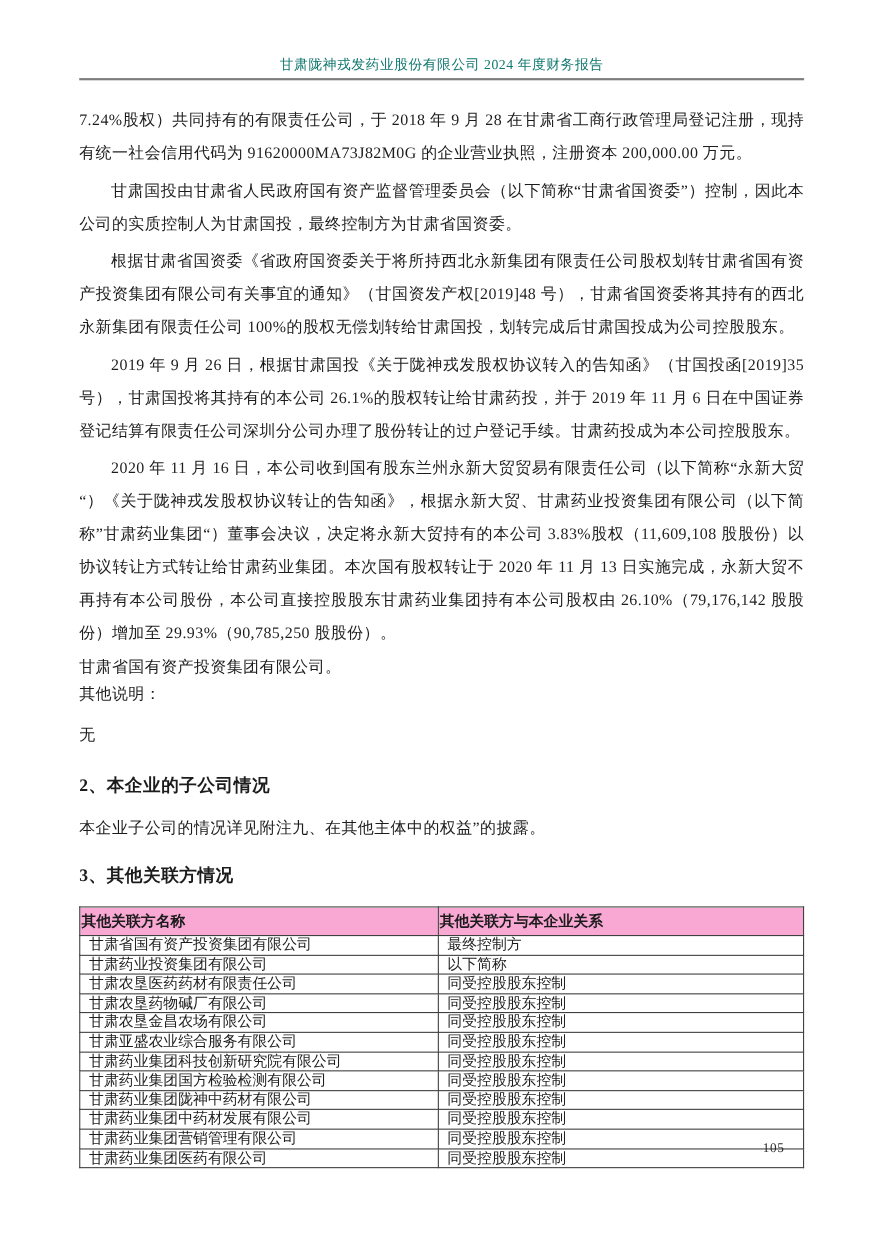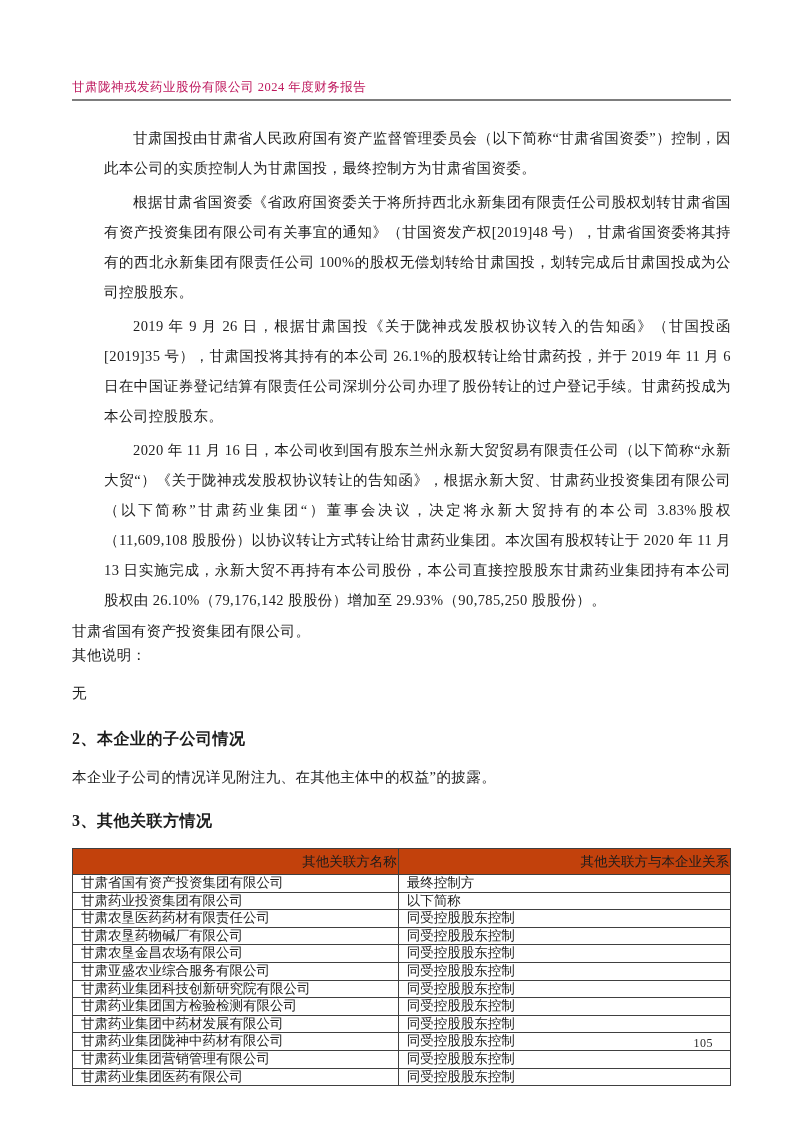--- a/index.html
+++ b/index.html
@@ -17,45 +17,45 @@
   }
   .page {
     position: relative;
     width: 793px;
     height: 1122px;
     box-sizing: border-box;
     padding: 0 62px 0 72px;
   }
   
   .doc-header {
-    padding-top: 80px;
-    text-align: left;
+    padding-top: 52px;
+    text-align: center;
     font-size: 12.5px;
     line-height: 15px;
     letter-spacing: 0.5px;
-    color: #be185d;
+    color: #0f766e;
   }
   .doc-header-rule {
     border: none;
     border-top: 2px solid #7d7d7d;
     margin: 4px 0 0 0;
   }
   
   .body-text {
     margin-top: 22px;
   }
   .body-text p.para {
     margin: 0 0 4px 0;
     font-size: 14.5px;
     line-height: 30px;
     text-align: justify;
     text-justify: inter-ideograph;
     letter-spacing: 0.4px;
   }
-  .body-text p.para.indent { text-indent: 2em; margin-left: 32px; }
+  .body-text p.para.indent { text-indent: 2em; }
   .stmt-line {
     font-size: 14.5px;
     line-height: 24px;
     letter-spacing: 0.4px;
   }
   .stmt-none {
     font-size: 14.5px;
     line-height: 24px;
     margin-top: 14px;
   }
@@ -81,23 +81,23 @@
     table-layout: fixed;
     font-size: 13.5px;
   }
   table.related-table th,
   table.related-table td {
     border: 1px solid #404040;
     overflow: hidden;
     white-space: nowrap;
   }
   table.related-table th {
-    background: #c2410c;
-    font-weight: normal;
-    text-align: right;
+    background: #f9a8d4;
+    font-weight: bold;
+    text-align: left;
     height: 23px;
     line-height: 23px;
   }
   table.related-table td {
     height: 16.6px;
     line-height: 16.6px;
     padding: 0 0 0 8px;
     text-align: left;
   }
   table.related-table col.c1 { width: 49.5%; }
@@ -116,20 +116,21 @@
 </head>
 <body>
 
 <div class="page">
 
   <div class="doc-header">甘肃陇神戎发药业股份有限公司 2024 年度财务报告</div>
   <hr class="doc-header-rule">
 
   <div class="body-text">
 
+  <p class="para">7.24%股权）共同持有的有限责任公司，于 2018 年 9 月 28 在甘肃省工商行政管理局登记注册，现持有统一社会信用代码为 91620000MA73J82M0G 的企业营业执照，注册资本 200,000.00 万元。</p>
       <p class="para indent">甘肃国投由甘肃省人民政府国有资产监督管理委员会（以下简称“甘肃省国资委”）控制，因此本公司的实质控制人为甘肃国投，最终控制方为甘肃省国资委。</p>
       <p class="para indent">根据甘肃省国资委《省政府国资委关于将所持西北永新集团有限责任公司股权划转甘肃省国有资产投资集团有限公司有关事宜的通知》（甘国资发产权[2019]48 号），甘肃省国资委将其持有的西北永新集团有限责任公司 100%的股权无偿划转给甘肃国投，划转完成后甘肃国投成为公司控股股东。</p>
       <p class="para indent">2019 年 9 月 26 日，根据甘肃国投《关于陇神戎发股权协议转入的告知函》（甘国投函[2019]35 号），甘肃国投将其持有的本公司 26.1%的股权转让给甘肃药投，并于 2019 年 11 月 6 日在中国证券登记结算有限责任公司深圳分公司办理了股份转让的过户登记手续。甘肃药投成为本公司控股股东。</p>
       <p class="para indent">2020 年 11 月 16 日，本公司收到国有股东兰州永新大贸贸易有限责任公司（以下简称“永新大贸“）《关于陇神戎发股权协议转让的告知函》，根据永新大贸、甘肃药业投资集团有限公司（以下简称”甘肃药业集团“）董事会决议，决定将永新大贸持有的本公司 3.83%股权（11,609,108 股股份）以协议转让方式转让给甘肃药业集团。本次国有股权转让于 2020 年 11 月 13 日实施完成，永新大贸不再持有本公司股份，本公司直接控股股东甘肃药业集团持有本公司股权由 26.10%（79,176,142 股股份）增加至 29.93%（90,785,250 股股份）。</p>
     </div>
 
   <div class="stmt-line">甘肃省国有资产投资集团有限公司。</div>
 
   <div class="stmt-line">其他说明：</div>
 
@@ -180,25 +181,25 @@
         </tr>
         <tr>
           <td>甘肃药业集团科技创新研究院有限公司</td>
           <td>同受控股股东控制</td>
         </tr>
         <tr>
           <td>甘肃药业集团国方检验检测有限公司</td>
           <td>同受控股股东控制</td>
         </tr>
         <tr>
+          <td>甘肃药业集团陇神中药材有限公司</td>
+          <td>同受控股股东控制</td>
+        </tr>
+        <tr>
           <td>甘肃药业集团中药材发展有限公司</td>
-          <td>同受控股股东控制</td>
-        </tr>
-        <tr>
-          <td>甘肃药业集团陇神中药材有限公司</td>
           <td>同受控股股东控制</td>
         </tr>
         <tr>
           <td>甘肃药业集团营销管理有限公司</td>
           <td>同受控股股东控制</td>
         </tr>
         <tr>
           <td>甘肃药业集团医药有限公司</td>
           <td>同受控股股东控制</td>
         </tr>

